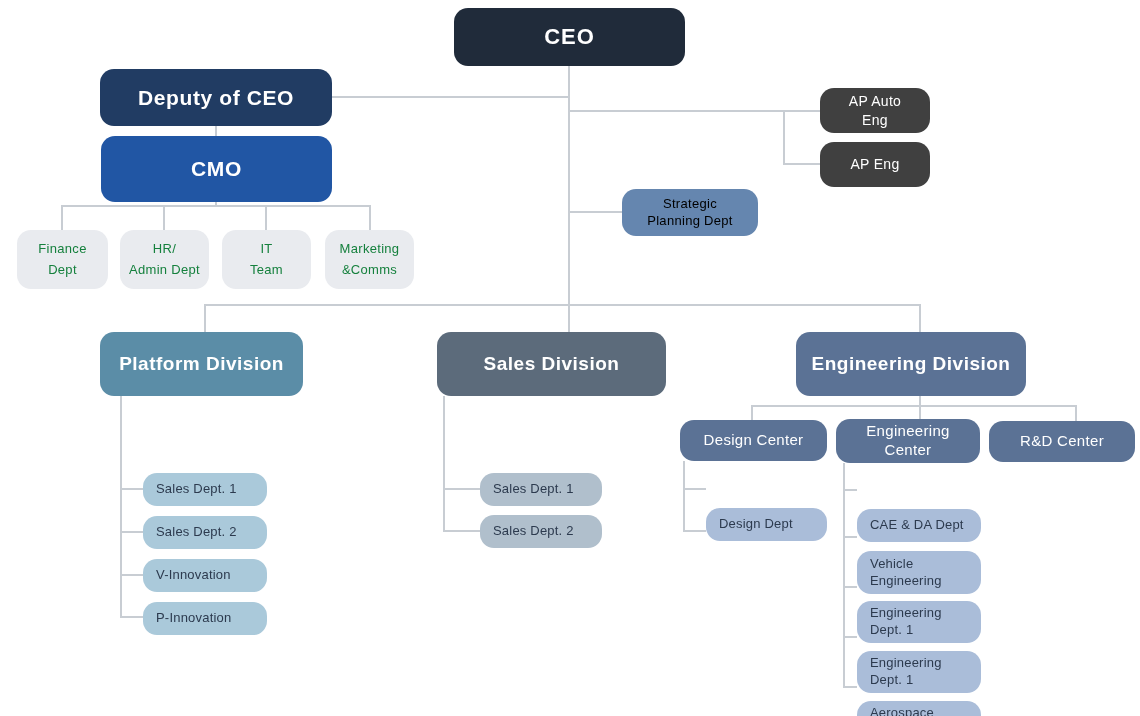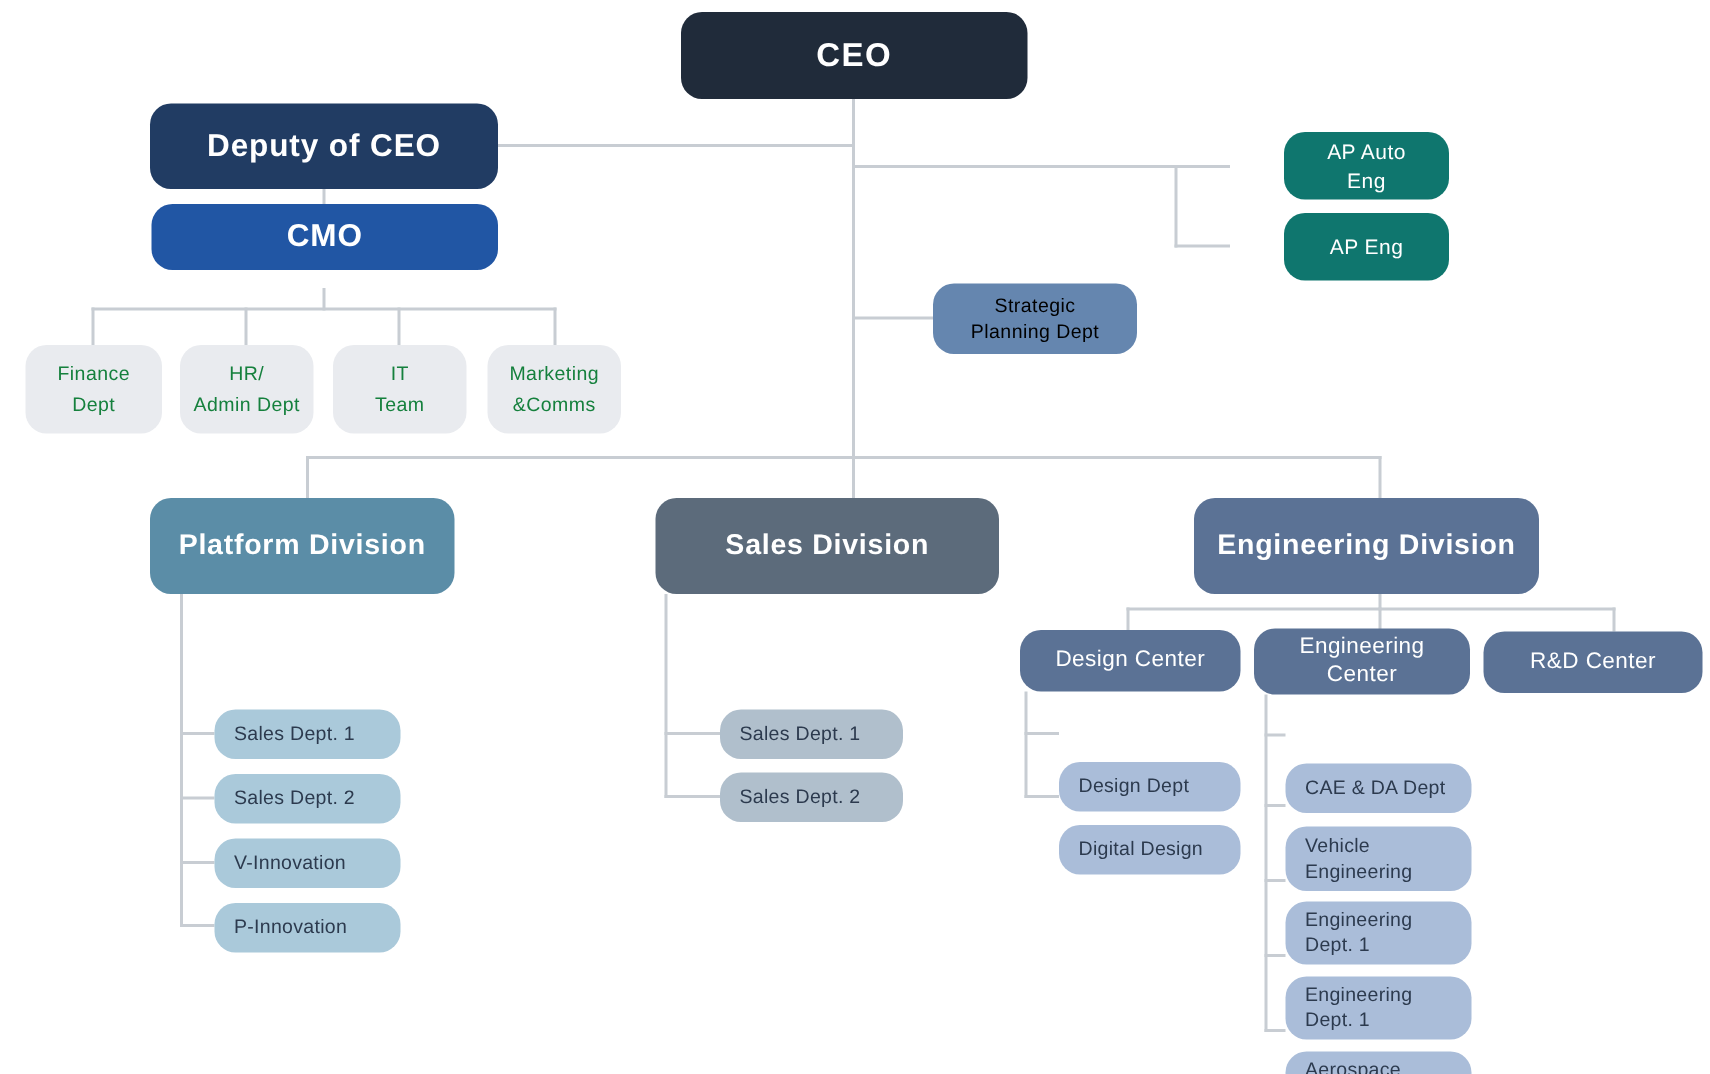--- a/index.html
+++ b/index.html
@@ -10,21 +10,21 @@
   .ln{position:absolute;background:#c8cdd3;}
   .node{
     position:absolute;display:flex;align-items:center;justify-content:center;
     white-space:pre-line;text-align:center;border-radius:14px;box-sizing:border-box;
     letter-spacing:0.3px;
   }
   .n-ceo{background:#202b3a;color:#ffffff;font-weight:bold;font-size:22px;letter-spacing:1px;}
   .n-deputy{background:#213c63;color:#ffffff;font-weight:bold;font-size:21px;letter-spacing:0.6px;}
   .n-cmo{background:#2156a4;color:#ffffff;font-weight:bold;font-size:21px;letter-spacing:0.6px;}
   .n-gray{background:#e9ebef;color:#15803d;font-size:13px;line-height:1.55;}
-  .n-ap{background:#0f766e;color:#ffffff;font-size:14px;line-height:1.3;margin-left:36px;}
+  .n-ap{background:#404040;color:#ffffff;font-size:14px;line-height:1.3;}
   .n-strategic{background:#6586af;color:#000000;font-size:13px;line-height:1.3;}
   .n-platform{background:#5b8da7;color:#ffffff;font-weight:bold;font-size:19px;letter-spacing:0.5px;}
   .n-sales{background:#5c6b7b;color:#ffffff;font-weight:bold;font-size:19px;letter-spacing:0.5px;}
   .n-engdiv{background:#5b7295;color:#ffffff;font-weight:bold;font-size:19px;letter-spacing:0.5px;}
   .n-center{background:#5b7295;color:#ffffff;font-size:15px;line-height:1.25;}
   .sub{
     justify-content:flex-start;text-align:left;padding-left:13px;
     font-size:13px;color:#2c3a4e;line-height:1.3;letter-spacing:0.2px;
   }
   .sub-platform{background:#aac9da;}
@@ -70,21 +70,21 @@
   <div class="ln" style="left:683px;top:530px;width:23px;height:2px"></div>
   <div class="ln" style="left:843px;top:463px;width:2px;height:225px"></div>
   <div class="ln" style="left:843px;top:489px;width:14px;height:2px"></div>
   <div class="ln" style="left:843px;top:536px;width:14px;height:2px"></div>
   <div class="ln" style="left:843px;top:586px;width:14px;height:2px"></div>
   <div class="ln" style="left:843px;top:636px;width:14px;height:2px"></div>
   <div class="ln" style="left:843px;top:686px;width:14px;height:2px"></div>
 
   <div class="node n-ceo" style="left:454px;top:8px;width:231px;height:58px">CEO</div>
   <div class="node n-deputy" style="left:100px;top:69px;width:232px;height:57px">Deputy of CEO</div>
-  <div class="node n-cmo" style="left:101px;top:136px;width:231px;height:44px">CMO</div>
+  <div class="node n-cmo" style="left:101px;top:136px;width:231px;height:66px">CMO</div>
 
   <div class="node n-gray" style="left:17px;top:230px;width:91px;height:59px">Finance
 Dept</div>
   <div class="node n-gray" style="left:120px;top:230px;width:89px;height:59px">HR/
 Admin Dept</div>
   <div class="node n-gray" style="left:222px;top:230px;width:89px;height:59px">IT
 Team</div>
   <div class="node n-gray" style="left:325px;top:230px;width:89px;height:59px">Marketing
 &amp;Comms</div>
 
@@ -106,21 +106,20 @@
 
   <div class="node sub sub-sales" style="left:480px;top:473px;width:122px;height:33px">Sales Dept. 1</div>
   <div class="node sub sub-sales" style="left:480px;top:515px;width:122px;height:33px">Sales Dept. 2</div>
 
   <div class="node n-center" style="left:680px;top:420px;width:147px;height:41px">Design Center</div>
   <div class="node n-center" style="left:836px;top:419px;width:144px;height:44px">Engineering
 Center</div>
   <div class="node n-center" style="left:989px;top:421px;width:146px;height:41px">R&amp;D Center</div>
 
   <div class="node sub sub-eng" style="left:706px;top:473px;width:121px;height:33px">Design Dept</div>
-  <div class="node sub sub-eng" style="left:706px;top:515px;width:121px;height:33px">Digital Design</div>
 
   <div class="node sub sub-eng" style="left:857px;top:474px;width:124px;height:33px">CAE &amp; DA Dept</div>
   <div class="node sub sub-eng" style="left:857px;top:516px;width:124px;height:43px">Vehicle
 Engineering</div>
   <div class="node sub sub-eng" style="left:857px;top:566px;width:124px;height:42px">Engineering
 Dept. 1</div>
   <div class="node sub sub-eng" style="left:857px;top:616px;width:124px;height:42px">Engineering
 Dept. 1</div>
   <div class="node sub sub-eng" style="left:857px;top:666px;width:124px;height:42px">Aerospace
 Engineering</div>

